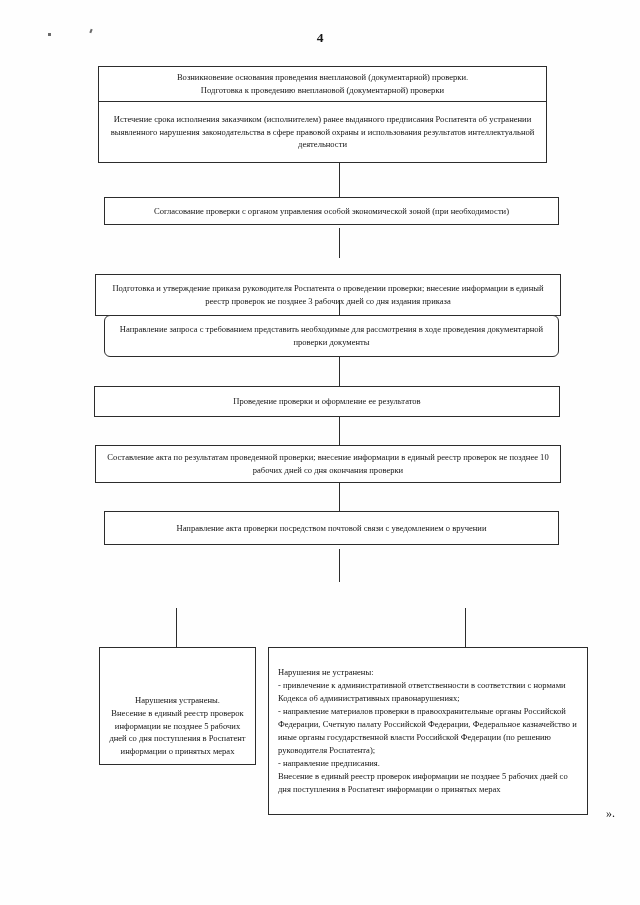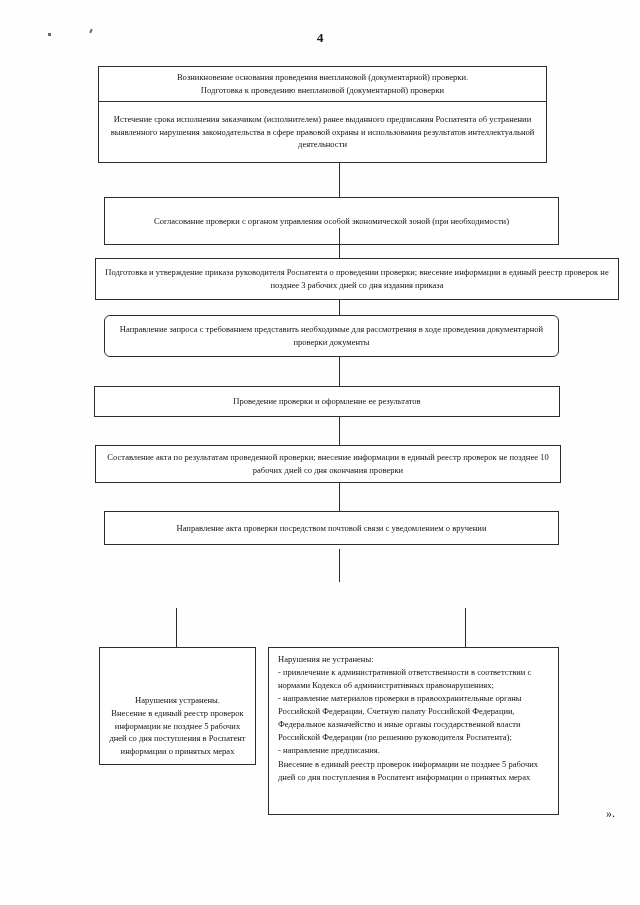--- a/index.html
+++ b/index.html
@@ -105,27 +105,27 @@
     <span class="txt" style="white-space:pre-line;">Возникновение основания проведения внеплановой (документарной) проверки.
 Подготовка к проведению внеплановой (документарной) проверки</span>
   </div>
 
   <div class="node" style="left:98px;top:101px;width:449px;height:62px;justify-content:center;">
     <span class="txt">Истечение срока исполнения заказчиком (исполнителем) ранее выданного предписания Роспатента об устранении выявленного нарушения законодательства в сфере правовой охраны и использования результатов интеллектуальной деятельности</span>
   </div>
 
   <div class="conn" style="left:339px;top:163px;height:34px;"></div>
 
-  <div class="node" style="left:104px;top:197px;width:455px;height:48px;">
+  <div class="node" style="left:104px;top:197px;width:455px;height:28px;">
     <span class="txt">Согласование проверки с органом управления особой экономической зоной (при необходимости)</span>
   </div>
 
   <div class="conn" style="left:339px;top:228px;height:30px;"></div>
 
-  <div class="node" style="left:95px;top:258px;width:524px;height:42px;">
+  <div class="node" style="left:95px;top:274px;width:466px;height:42px;">
     <span class="txt">Подготовка и утверждение приказа руководителя Роспатента о проведении проверки; внесение информации в единый реестр проверок не позднее 3 рабочих дней со дня издания приказа</span>
   </div>
 
   <div class="conn" style="left:339px;top:300px;height:15px;"></div>
 
   <div class="node" style="left:104px;top:315px;width:455px;height:42px;border-radius:6px;">
     <span class="txt">Направление запроса с требованием представить необходимые для рассмотрения в ходе проведения документарной проверки документы</span>
   </div>
 
   <div class="conn" style="left:339px;top:357px;height:29px;"></div>
@@ -150,21 +150,21 @@
 
 
   <div class="conn" style="left:176px;top:608px;height:39px;"></div>
   <div class="conn" style="left:465px;top:608px;height:39px;"></div>
 
   <div class="node" style="left:99px;top:647px;width:157px;height:118px;">
     <span class="txt" style="white-space:pre-line;margin-top:40px;">Нарушения устранены.
 Внесение в единый реестр проверок информации не позднее 5 рабочих дней со дня поступления в Роспатент информации о принятых мерах</span>
   </div>
 
-  <div class="node left-align" style="left:268px;top:647px;width:291px;height:168px;">
+  <div class="node left-align" style="left:268px;top:647px;width:320px;height:168px;align-items:center;">
     <span class="txt">Нарушения не устранены:
 - привлечение к административной ответственности в соответствии с нормами Кодекса об административных правонарушениях;
 - направление материалов проверки в правоохранительные органы Российской Федерации, Счетную палату Российской Федерации, Федеральное казначейство и иные органы государственной власти Российской Федерации (по решению руководителя Роспатента);
 - направление предписания.
 Внесение в единый реестр проверок информации не позднее 5 рабочих дней со дня поступления в Роспатент информации о принятых мерах</span>
   </div>
 
   <div class="closing-mark">».</div>
 
 </div>

